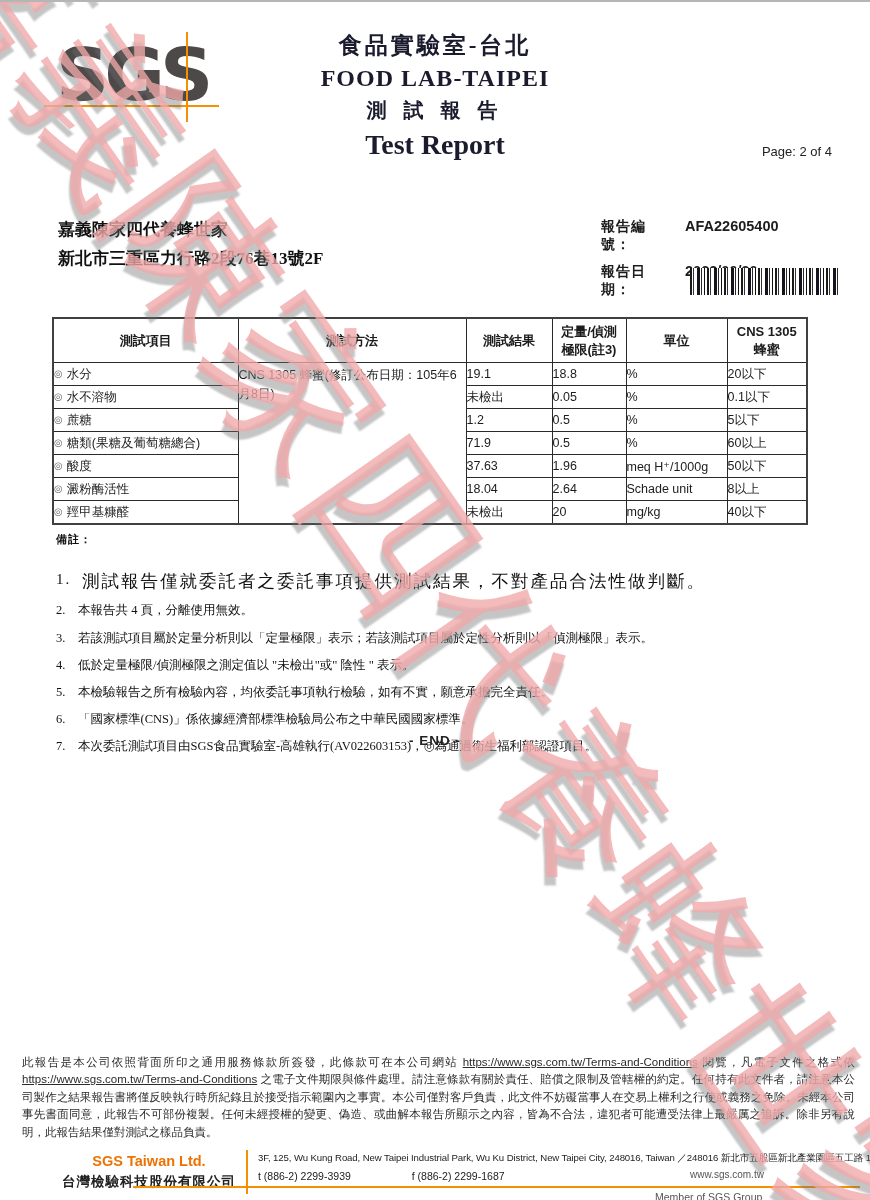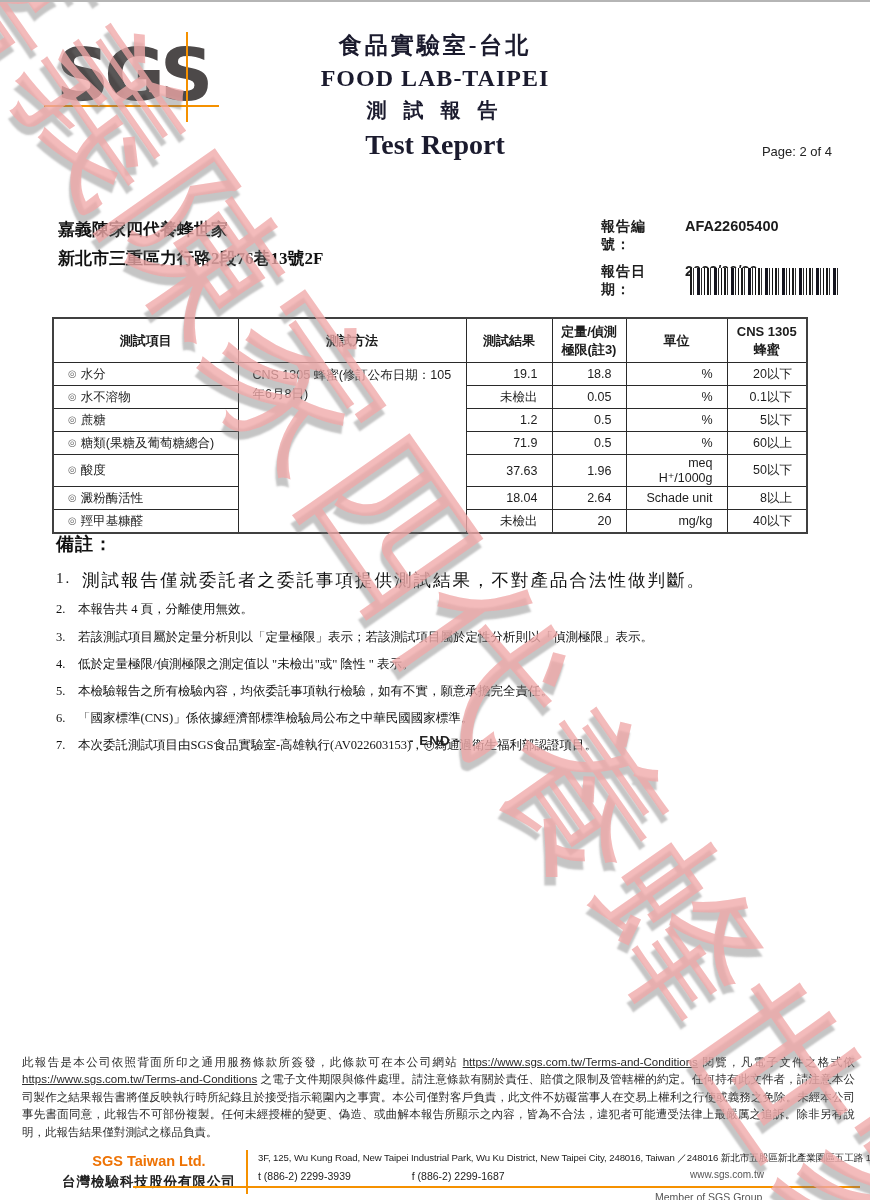--- a/index.html
+++ b/index.html
@@ -47,34 +47,34 @@
   .meta-value{font-weight:bold; margin-left:14px; font-size:14.5px;}
   .barcode{position:absolute; left:690px; top:266px; width:148px; height:27px;
     background:repeating-linear-gradient(90deg,
       #1a1a1a 0px,#1a1a1a 2px, #fff 2px,#fff 3px, #333 3px,#333 4px,
       #fff 4px,#fff 7px, #14141e 7px,#14141e 10px, #fff 10px,#fff 11px,
       #2a2a2a 11px,#2a2a2a 12px, #fff 12px,#fff 14px, #101010 14px,#101010 15px,
       #fff 15px,#fff 17px);
   }
   
   .rtable{position:absolute; left:52px; top:315px; border-collapse:collapse; table-layout:fixed;}
-  .rtable td,.rtable th{border:1px solid #2a2a2a; padding:1px 14px; font-size:12.5px; overflow:hidden;}
+  .rtable td,.rtable th{border:1px solid #2a2a2a; padding:1px 0; font-size:12.5px; overflow:hidden;}
   .rtable{border:2px solid #404040;}
   .rtable th{font-weight:bold; font-size:13px; text-align:center; padding:4px 3px; line-height:1.35;}
   .rtable .c-item{width:185px;} .rtable .c-method{width:228px;}
   .rtable .c-result{width:86px;} .rtable .c-limit{width:74px;}
   .rtable .c-unit{width:101px;}  .rtable .c-std{width:80px;}
-  .rtable td{height:20px; text-align:right;}
+  .rtable td{height:20px; text-align:left;}
   .rtable td.item{text-align:left;}
   .rtable td.method{text-align:left; vertical-align:top; padding-top:3px; line-height:1.55;}
   .mk{color:#6a6a6a; font-size:10px; margin-right:4px; vertical-align:1px;}
   
   .notes{position:absolute; left:56px; top:530px; right:26px;
     font-family:"Liberation Serif","DejaVu Serif",serif; color:#111;}
-  .notes-title{font-size:18px; font-weight:bold; letter-spacing:1px; margin-bottom:12px;}
+  .notes-title{font-size:11px; font-weight:bold; letter-spacing:1px; margin-bottom:22px;}
   .note{display:flex; font-size:12.5px; line-height:1.45; margin-bottom:9px;}
   .note .no{width:22px; flex:none;}
   .note.big{font-size:17.5px; letter-spacing:2px; margin-bottom:7px;}
   .note.big .no{width:26px; font-size:15px;}
   .end-mark{position:absolute; left:0; right:0; top:731px; text-align:center;
     font-size:13.5px; letter-spacing:1px; color:#222; font-weight:bold;}
   
   .legal{position:absolute; left:22px; top:1052px; width:833px;
     font-size:11.5px; line-height:1.52; text-align:justify; color:#2b2b2b;}
   .legal a{color:#2b2b2b; }

